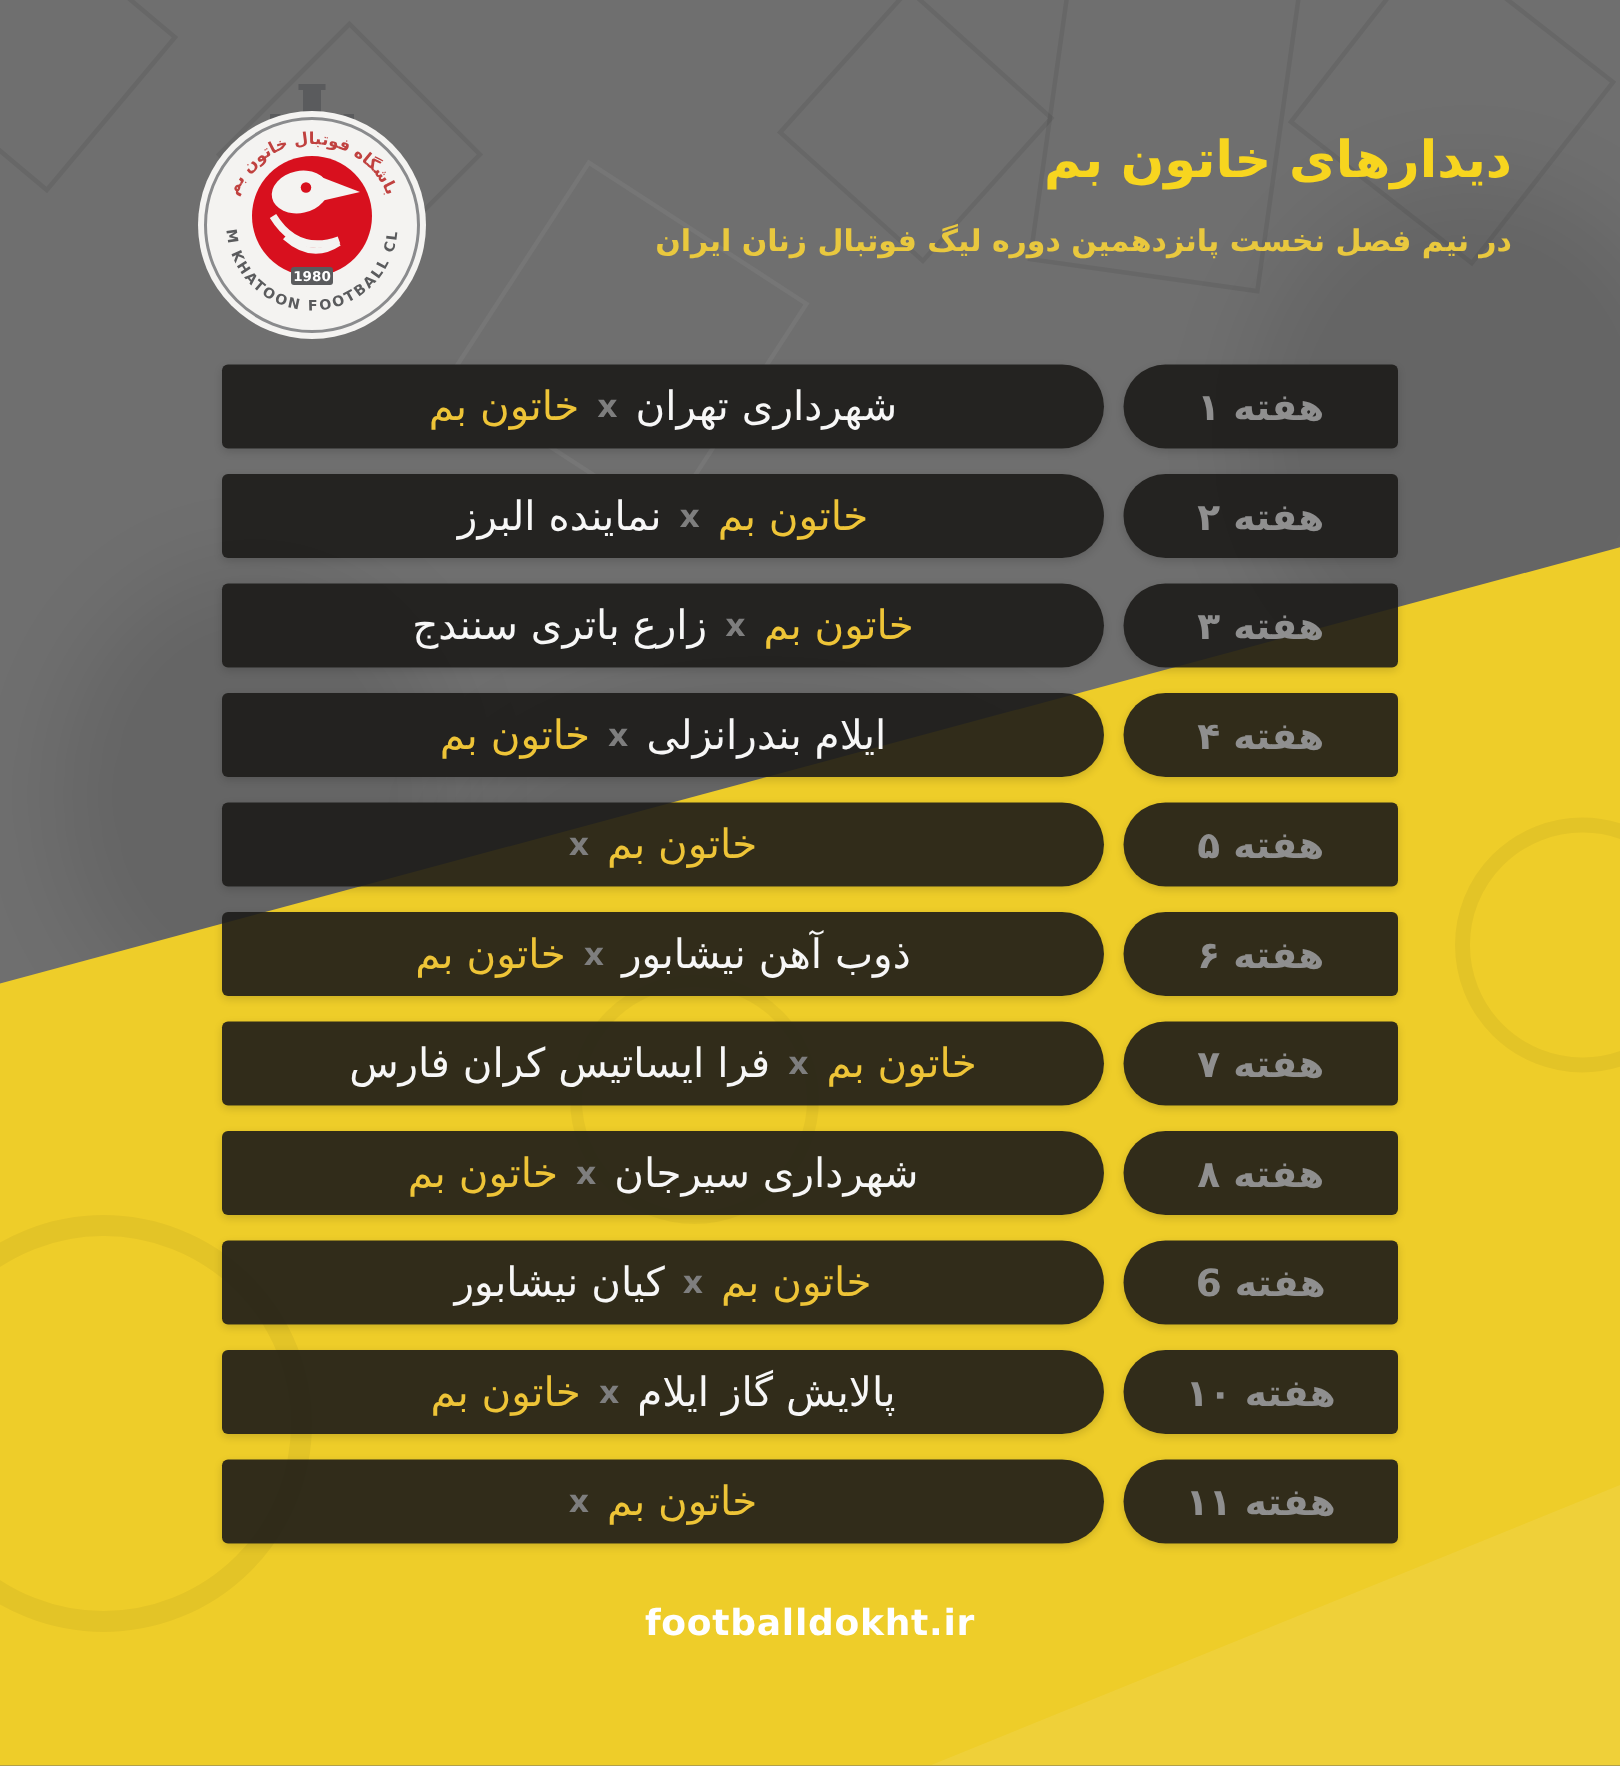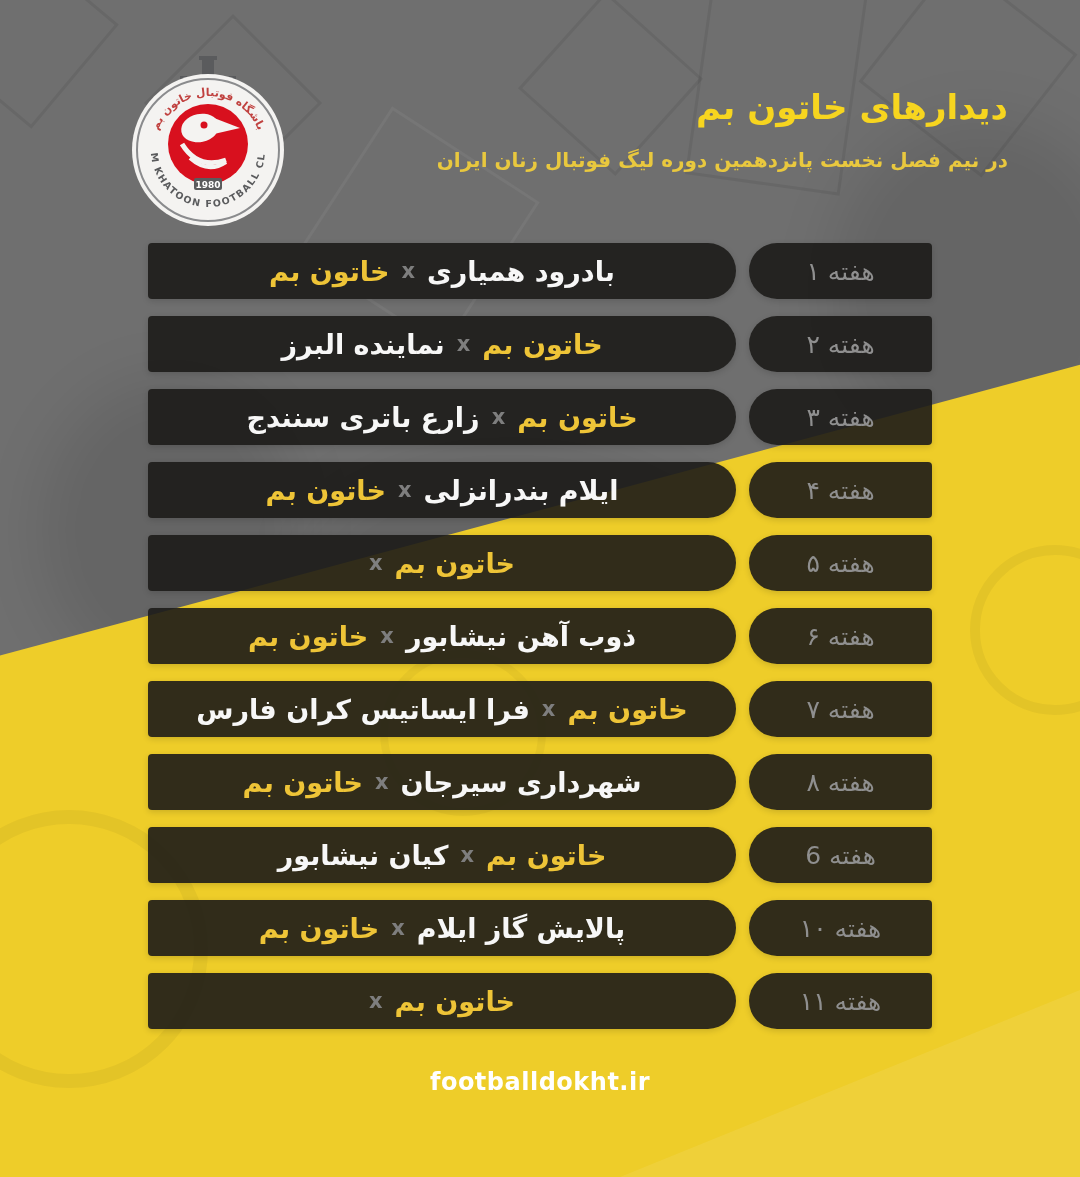--- a/index.html
+++ b/index.html
@@ -50,29 +50,29 @@
     display:flex;flex-direction:column;gap:17px;
   }
   .row{display:flex;flex-direction:row;gap:13px;height:56px;}
   .week-pill{
     width:183px;flex:0 0 183px;height:56px;
     background:rgba(28,27,24,0.9);
     border-radius:28px 4px 4px 28px; 
     display:flex;align-items:center;justify-content:center;
     box-shadow:0 2px 6px rgba(0,0,0,0.15);
   }
-  .week-pill span{color:#8f8f8f;font-size:25px;font-weight:400;}
+  .week-pill span{color:#8f8f8f;font-size:25px;font-weight:700;}
   .match-pill{
     flex:1;height:56px;
     background:rgba(28,27,24,0.9);
     border-radius:4px 28px 28px 4px; 
     display:flex;align-items:center;justify-content:center;gap:12px;
     box-shadow:0 2px 6px rgba(0,0,0,0.15);
   }
-  .team{color:#f7f7f7;font-size:27px;font-weight:700;white-space:nowrap;}
+  .team{color:#f7f7f7;font-size:27px;font-weight:400;white-space:nowrap;}
   .team.khatoon{color:#eec437;}
   .vs{color:#7e7e7e;font-size:21px;font-weight:700;direction:ltr;}
   .footer{
     position:absolute;left:0;right:0;top:1068px;text-align:center;
     color:#ffffff;font-size:24px;font-weight:800;direction:ltr;
     letter-spacing:0.5px;
   }
   svg text{font-family:"DejaVu Sans", sans-serif;}
 </style>
 </head>
@@ -142,21 +142,21 @@
   <h1 class="header-title">دیدارهای خاتون بم</h1>
   <div class="header-subtitle">در نیم فصل نخست پانزدهمین دوره لیگ فوتبال زنان ایران</div>
 
   <div class="rows">
 
     <div class="row">
       <div class="week-pill">
           <span>هفته ۱</span>
         </div>
       <div class="match-pill">
-        <span class="team">بادرود همیاری</span>
+        <span class="team">شهرداری تهران</span>
         <span class="vs">x</span>
         <span class="team khatoon">خاتون بم</span>
       </div>
     </div>
 
     <div class="row">
       <div class="week-pill">
           <span>هفته ۲</span>
         </div>
       <div class="match-pill">

